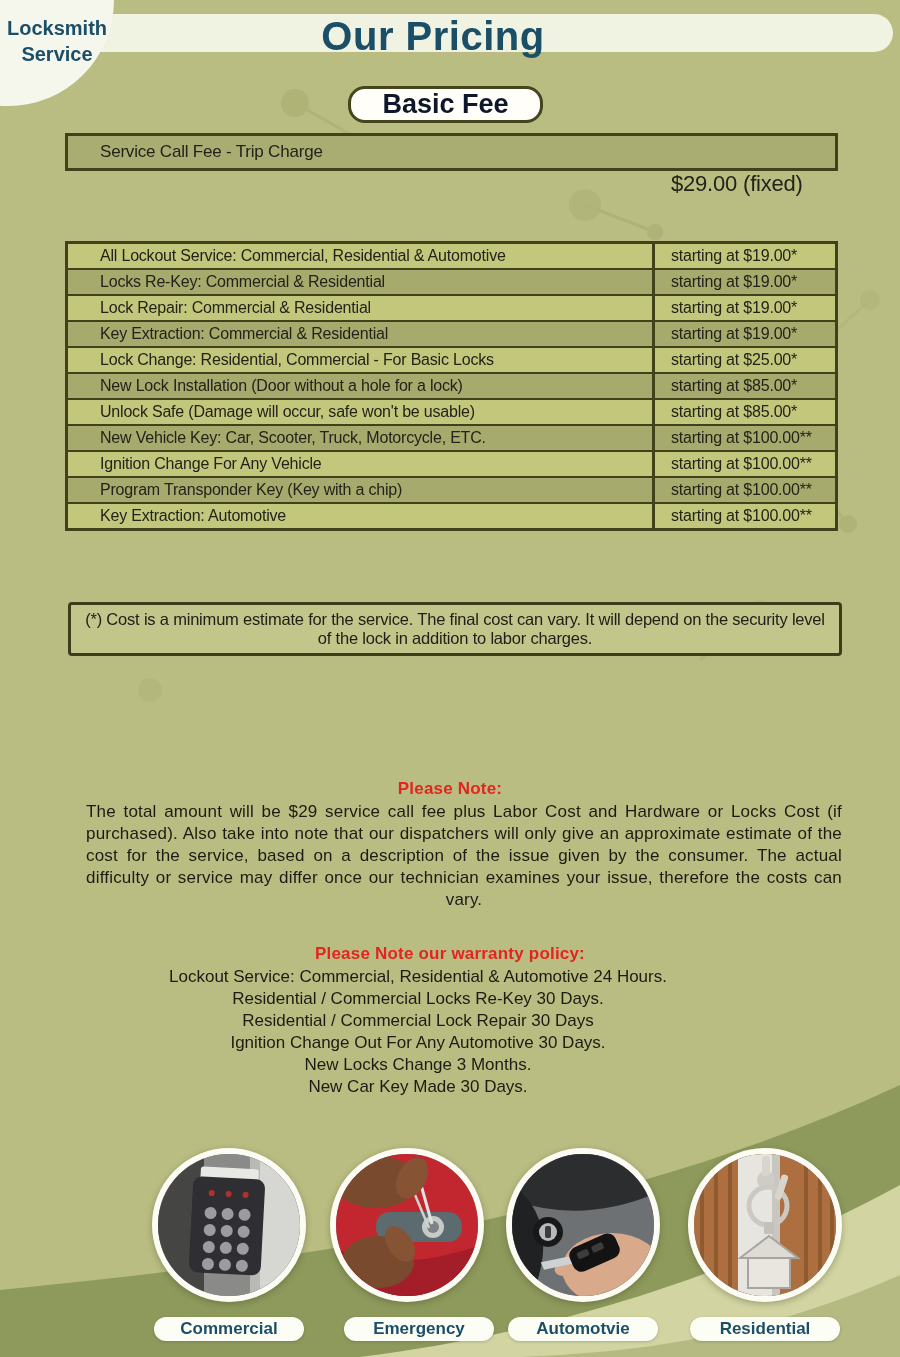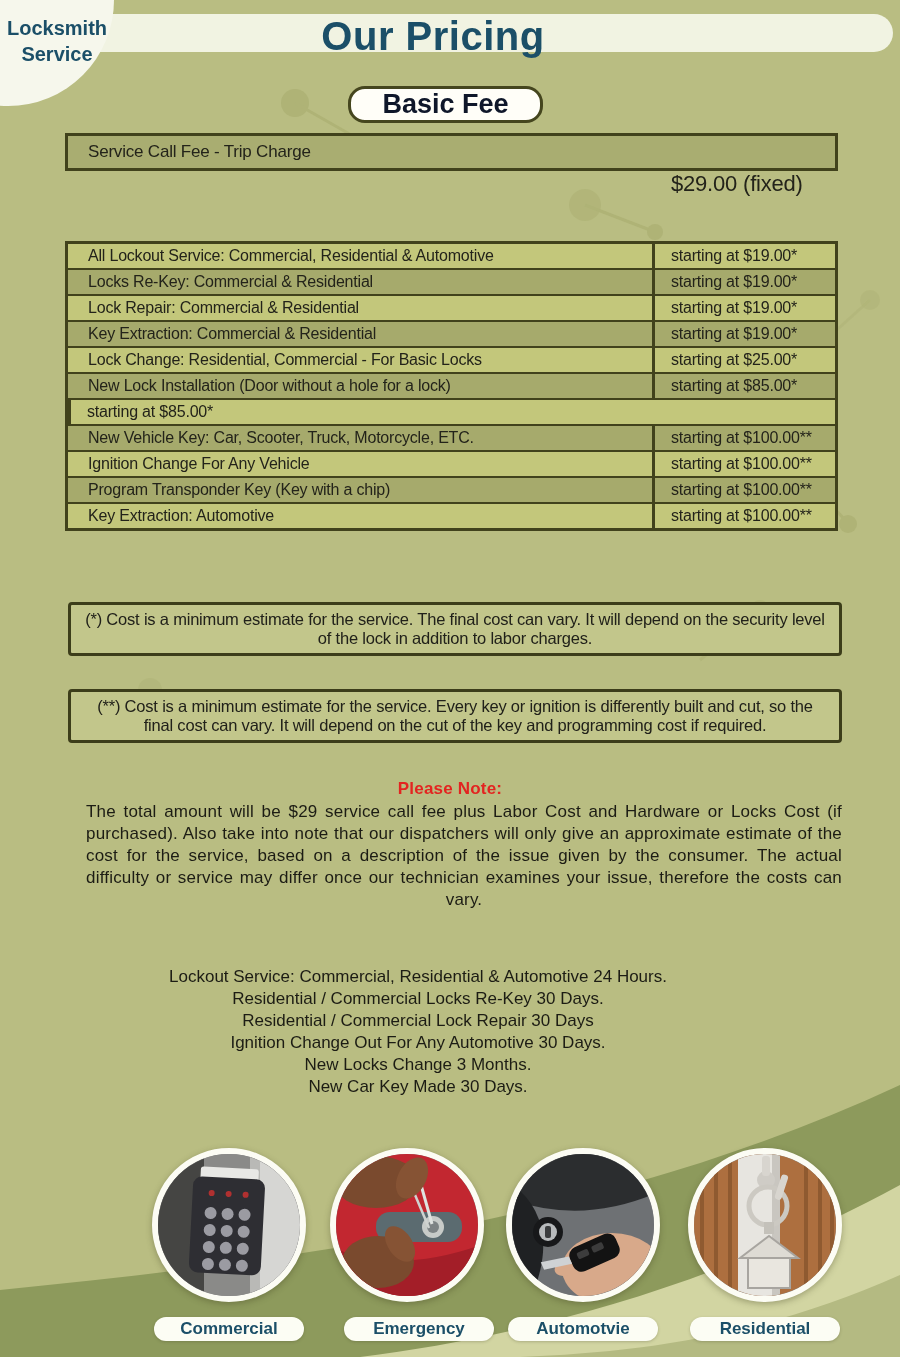--- a/index.html
+++ b/index.html
@@ -47,21 +47,21 @@
     border:3px solid #41421c;
   }
   .basic-table{top:133px;}
   .other-table{top:241px;}
   .fee-row{display:flex;align-items:center;}
   .basic-table .fee-row{background:#a9ad71;height:32px;}
   .other-table .fee-row{height:24px;border-top:2px solid #41421c;gap:20px;}
   .other-table .fee-row:first-child{border-top:none;}
   .other-table .fee-row:nth-child(odd){background:#c3c77b;}
   .other-table .fee-row:nth-child(even){background:#a6aa6c;}
-  .fee-service{flex:1;padding-left:20px;font-size:16px;letter-spacing:-0.2px;}
+  .fee-service{flex:1;padding-left:32px;font-size:16px;letter-spacing:-0.2px;}
   .basic-table .fee-service{font-size:17px;}
   .fee-price{width:164px;align-self:stretch;display:flex;align-items:center;
     border-left:3px solid #41421c;padding-left:16px;font-size:16px;letter-spacing:-0.2px;}
   .basic-table .fee-price{font-size:22px;margin-top:48px;}
 
   
   .note-box{
     position:absolute;left:68px;width:748px;z-index:2;
     border:3px solid #3c3d1a;border-radius:4px;background:#c2c68b;
     padding:5px 10px;text-align:center;font-size:16.5px;line-height:19px;
@@ -168,20 +168,21 @@
     </div>
     <div class="fee-row">
       <div class="fee-service">Lock Change: Residential, Commercial - For Basic Locks</div>
       <div class="fee-price">starting at $25.00*</div>
     </div>
     <div class="fee-row">
       <div class="fee-service">New Lock Installation (Door without a hole for a lock)</div>
       <div class="fee-price">starting at $85.00*</div>
     </div>
     <div class="fee-row">
+      <div class="fee-service">Unlock Safe (Damage will occur, safe won't be usable)</div>
       <div class="fee-price">starting at $85.00*</div>
     </div>
     <div class="fee-row">
       <div class="fee-service">New Vehicle Key: Car, Scooter, Truck, Motorcycle, ETC.</div>
       <div class="fee-price">starting at $100.00**</div>
     </div>
     <div class="fee-row">
       <div class="fee-service">Ignition Change For Any Vehicle</div>
       <div class="fee-price">starting at $100.00**</div>
     </div>
@@ -189,25 +190,25 @@
       <div class="fee-service">Program Transponder Key (Key with a chip)</div>
       <div class="fee-price">starting at $100.00**</div>
     </div>
     <div class="fee-row">
       <div class="fee-service">Key Extraction: Automotive</div>
       <div class="fee-price">starting at $100.00**</div>
     </div>
   </div>
 
   <div class="note-box note-1">(*) Cost is a minimum estimate for the service. The final cost can vary. It will depend on the security level of the lock in addition to labor charges.</div>
-  <div class="note-box note-2">(**) Cost is a minimum estimate for the service. Every key or ignition is differently built and cut, so the final cost can vary. It will depend on the cut of the key and programming cost if required.</div>
 
   <div class="red-heading rh-1">Please Note:</div>
   <div class="note-paragraph">The total amount will be $29 service call fee plus Labor Cost and Hardware or Locks Cost (if purchased). Also take into note that our dispatchers will only give an approximate estimate of the cost for the service, based on a description of the issue given by the consumer. The actual difficulty or service may differ once our technician examines your issue, therefore the costs can vary.</div>
 
+  <div class="red-heading rh-2">Please Note our warranty policy:</div>
   <div class="warranty-list">
     <div>Lockout Service: Commercial, Residential &amp; Automotive 24 Hours.</div>
     <div>Residential / Commercial Locks Re-Key 30 Days.</div>
     <div>Residential / Commercial Lock Repair 30 Days</div>
     <div>Ignition Change Out For Any Automotive 30 Days.</div>
     <div>New Locks Change 3 Months.</div>
     <div>New Car Key Made 30 Days.</div>
   </div>
 
   <div class="cat-circle c1">

